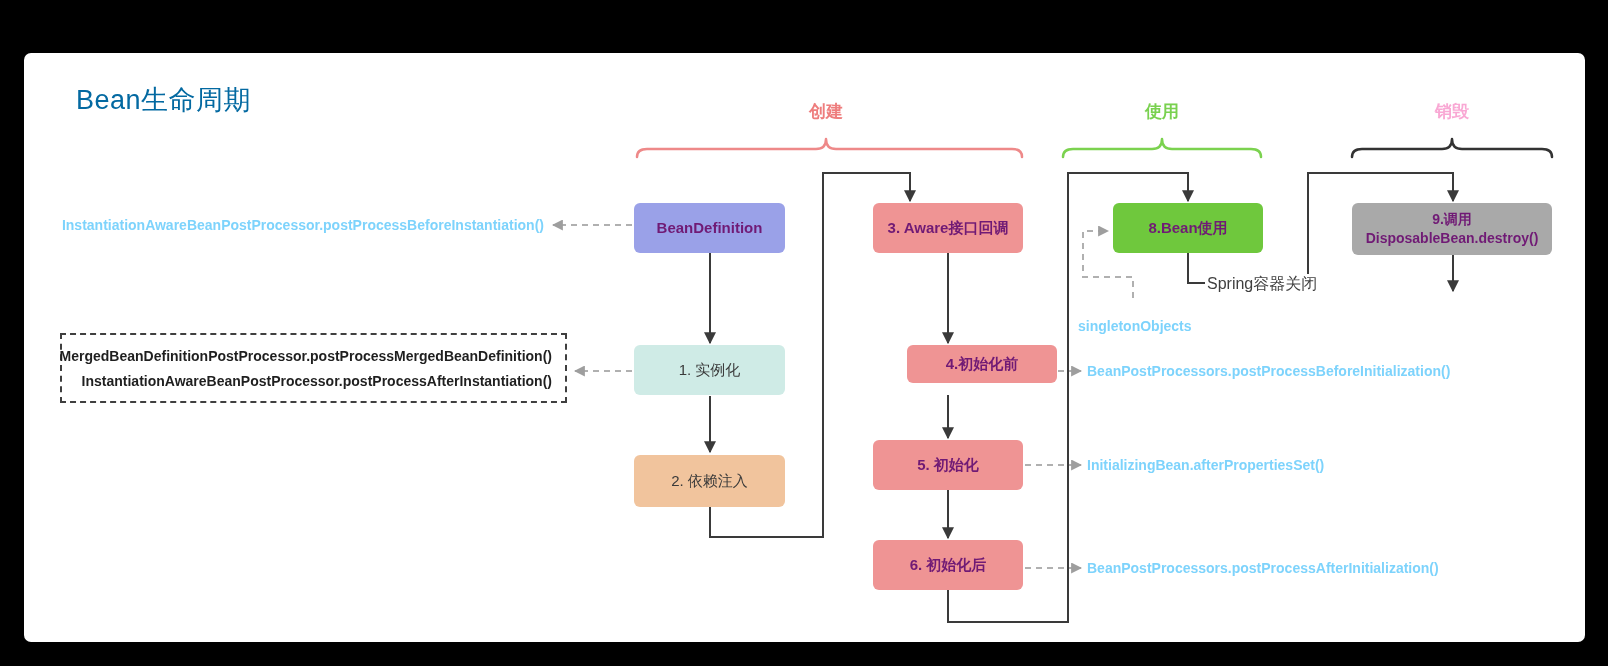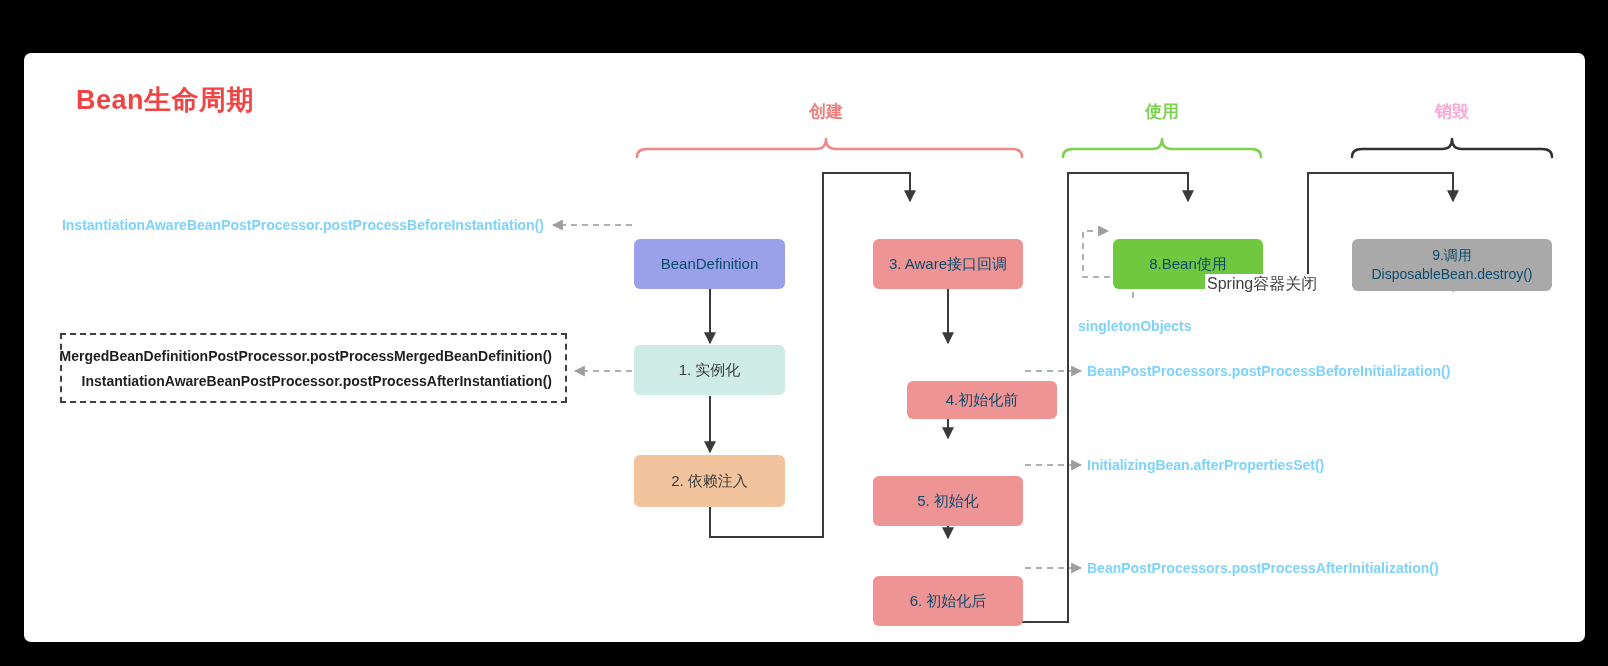--- a/index.html
+++ b/index.html
@@ -1,29 +1,29 @@
 <!DOCTYPE html>
 <html><head>
 <meta charset="utf-8">
 <style>
   * { margin:0; padding:0; box-sizing:border-box; }
   html,body { width:1608px; height:666px; background:#000; font-family:"Liberation Sans", sans-serif; }
   .canvas { position:absolute; left:0; top:0; width:1608px; height:666px; background:#000; overflow:hidden; }
   .panel { position:absolute; left:24px; top:53px; width:1561px; height:589px; background:#ffffff; border-radius:7px; }
   svg.wires { position:absolute; left:0; top:0; width:1608px; height:666px; pointer-events:none; }
 
-  .title { position:absolute; left:76px; top:82px; font-size:27px; font-weight:bold; color:#ef4444; letter-spacing:0.5px; }
+  .title { position:absolute; left:76px; top:82px; font-size:27px; font-weight:normal; color:#0369a1; letter-spacing:0.5px; }
 
   .phase-label { position:absolute; top:100px; width:80px; text-align:center; font-size:17px; font-weight:bold; }
   .phase-create { left:786px; color:#ee7d7d; }
   .phase-use    { left:1122px; color:#79d14f; }
   .phase-destroy{ left:1412px; color:#f9a8d4; }
 
   .node { position:absolute; border-radius:6px; display:flex; flex-direction:column; align-items:center; justify-content:center; font-size:15px; line-height:1.35; text-align:center; }
-  .node.white-text { color:#0c4a6e; font-weight:normal;margin-top:36px; }
+  .node.white-text { color:#701a75; font-weight:bold; }
   .node.dark-text  { color:#3a3a3a; font-weight:normal; }
 
   .n-beandef   { left:634px; top:203px; width:151px; height:50px; background:#9aa1e8; }
   .n-inst      { left:634px; top:345px; width:151px; height:50px; background:#cfebe6; }
   .n-di        { left:634px; top:455px; width:151px; height:52px; background:#f1c49d; }
   .n-aware     { left:873px; top:203px; width:150px; height:50px; background:#ef9494; }
   .n-beforeinit{ left:907px; top:345px; width:150px; height:38px; background:#ef9494; }
   .n-init      { left:873px; top:440px; width:150px; height:50px; background:#ef9494; }
   .n-afterinit { left:873px; top:540px; width:150px; height:50px; background:#ef9494; }
   .n-use       { left:1113px; top:203px; width:150px; height:50px; background:#6fc83d; }

